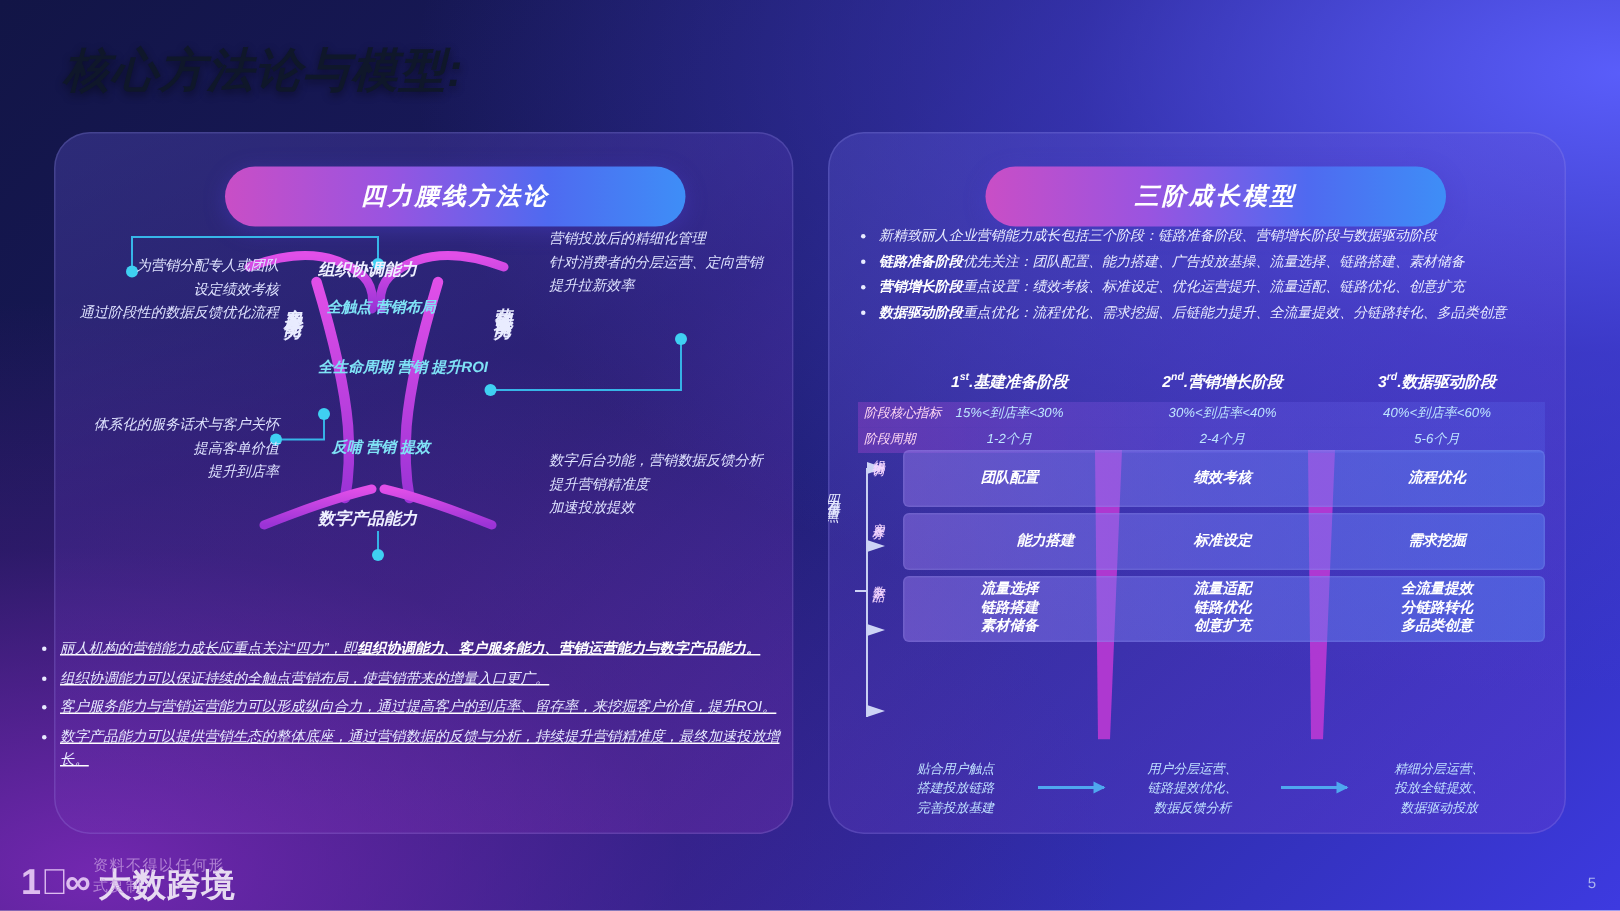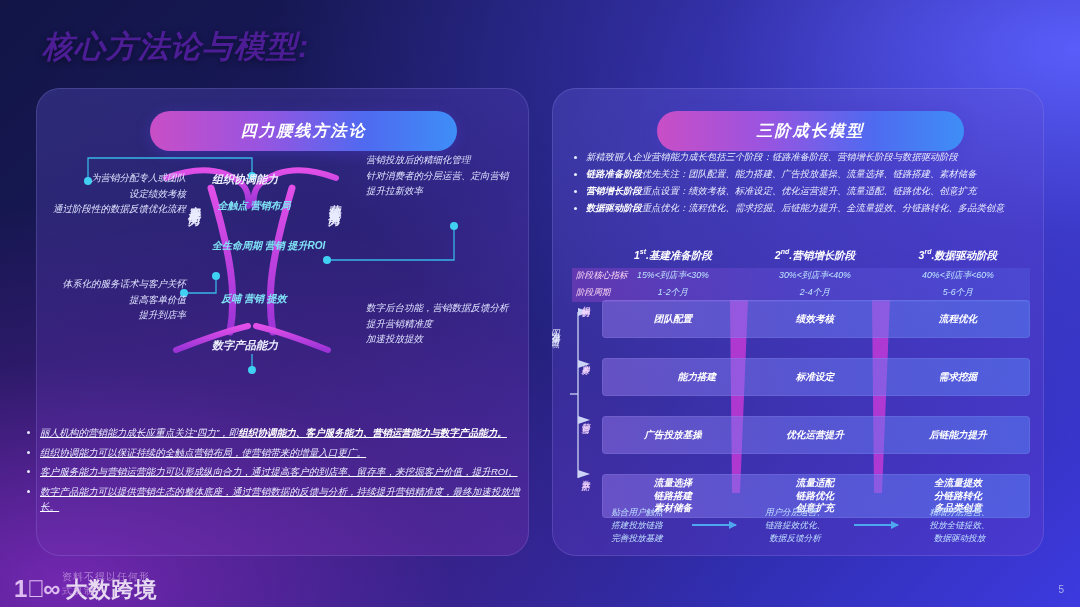--- a/index.html
+++ b/index.html
@@ -11,21 +11,21 @@
       radial-gradient(90% 90% at 6% 96%, rgba(130,42,190,0.85) 0%, rgba(84,30,140,0.35) 40%, rgba(20,18,80,0) 70%),
       linear-gradient(135deg,#121546 0%, #1b1a63 40%, #2b2aa0 70%, #3d3ae0 100%);
     color:#fff;
   }
   .stage{position:relative;width:1080px;height:607px;}
 
   
   .page-title{
     position:absolute;left:42px;top:26px;
     font-size:31px;font-weight:700;font-style:italic;
-    letter-spacing:1px;color:#4c1d95;
+    letter-spacing:1px;color:#0f172a;
     text-shadow:0 2px 6px rgba(0,0,0,.45);
   }
 
   
   .panel{
     position:absolute;border-radius:24px;
     background:linear-gradient(150deg, rgba(120,116,230,.30) 0%, rgba(96,70,200,.26) 45%, rgba(150,60,200,.22) 100%);
     box-shadow:inset 0 0 0 1px rgba(175,180,255,.18);
     overflow:hidden;
   }
@@ -70,21 +70,21 @@
   
   .tbl{position:absolute;left:20px;top:160px;width:458px;height:245px;}
   .colhead{position:absolute;top:0;font-size:10.5px;font-weight:700;font-style:italic;color:#fff;text-align:center;white-space:nowrap;}
   .colhead sup{font-size:7px;}
   .metricrow{position:absolute;left:0;width:458px;height:17px;
     background:linear-gradient(90deg, rgba(170,70,210,.36) 0%, rgba(110,90,230,.30) 50%, rgba(90,110,240,.26) 100%);}
   .metricrow .rl{position:absolute;left:4px;top:2px;font-size:8.6px;font-style:italic;color:#ffd9f4;white-space:nowrap;}
   .metricrow .c{position:absolute;top:2px;font-size:8.8px;font-style:italic;color:#bfe6ff;text-align:center;white-space:nowrap;}
 
   .grid{position:absolute;left:30px;top:52px;width:428px;}
-  .growrow{position:relative;height:38px;margin-bottom:20px;border-radius:4px;
+  .growrow{position:relative;height:38px;margin-bottom:4px;border-radius:4px;
     background:linear-gradient(90deg, rgba(150,120,235,.48) 0%, rgba(110,120,240,.50) 50%, rgba(90,135,245,.48) 100%);
     box-shadow:inset 0 0 0 1px rgba(190,195,255,.12);}
   .growrow.tall{height:44px;}
   .growrow .cell{position:absolute;top:0;height:100%;display:flex;align-items:center;justify-content:center;
     font-size:9.6px;font-style:italic;font-weight:700;color:#ffffff;text-align:center;line-height:1.35;white-space:pre-line;}
   .vcap{position:absolute;left:6px;width:16px;font-size:8px;font-style:italic;color:#f4d6ff;
     writing-mode:vertical-rl;letter-spacing:1px;display:flex;align-items:center;}
   .fourforce{position:absolute;left:-24px;top:74px;font-size:9px;font-style:italic;color:#e6e9ff;
     writing-mode:vertical-rl;letter-spacing:2px;}
 
@@ -245,26 +245,20 @@
             <span class="cell" style="left: 0px; width: 142px;">团队配置</span>
             <span class="cell" style="left: 142px; width: 142px;">绩效考核</span>
             <span class="cell" style="left: 284px; width: 144px;">流程优化</span>
           </div>
           <div class="growrow">
             <span class="vcap" style="left: -26px; top: 0px; height: 100%;">客户服务</span>
             <span class="cell" style="left: 0px; width: 142px; padding-left: 24px;">能力搭建</span>
             <span class="cell" style="left: 142px; width: 142px;">标准设定</span>
             <span class="cell" style="left: 284px; width: 144px;">需求挖掘</span>
           </div>
-          <div class="growrow">
-            <span class="vcap" style="left: -26px; top: 0px; height: 100%;">营销运营</span>
-            <span class="cell" style="left: 0px; width: 142px;">广告投放基操</span>
-            <span class="cell" style="left: 142px; width: 142px;">优化运营提升</span>
-            <span class="cell" style="left: 284px; width: 144px;">后链能力提升</span>
-          </div>
           <div class="growrow tall">
             <span class="vcap" style="left: -26px; top: 0px; height: 100%;">数字产品</span>
             <span class="cell" style="left: 0px; width: 142px;">流量选择
 链路搭建
 素材储备</span>
             <span class="cell" style="left: 142px; width: 142px;">流量适配
 链路优化
 创意扩充</span>
             <span class="cell" style="left: 284px; width: 144px;">全流量提效
 分链路转化

